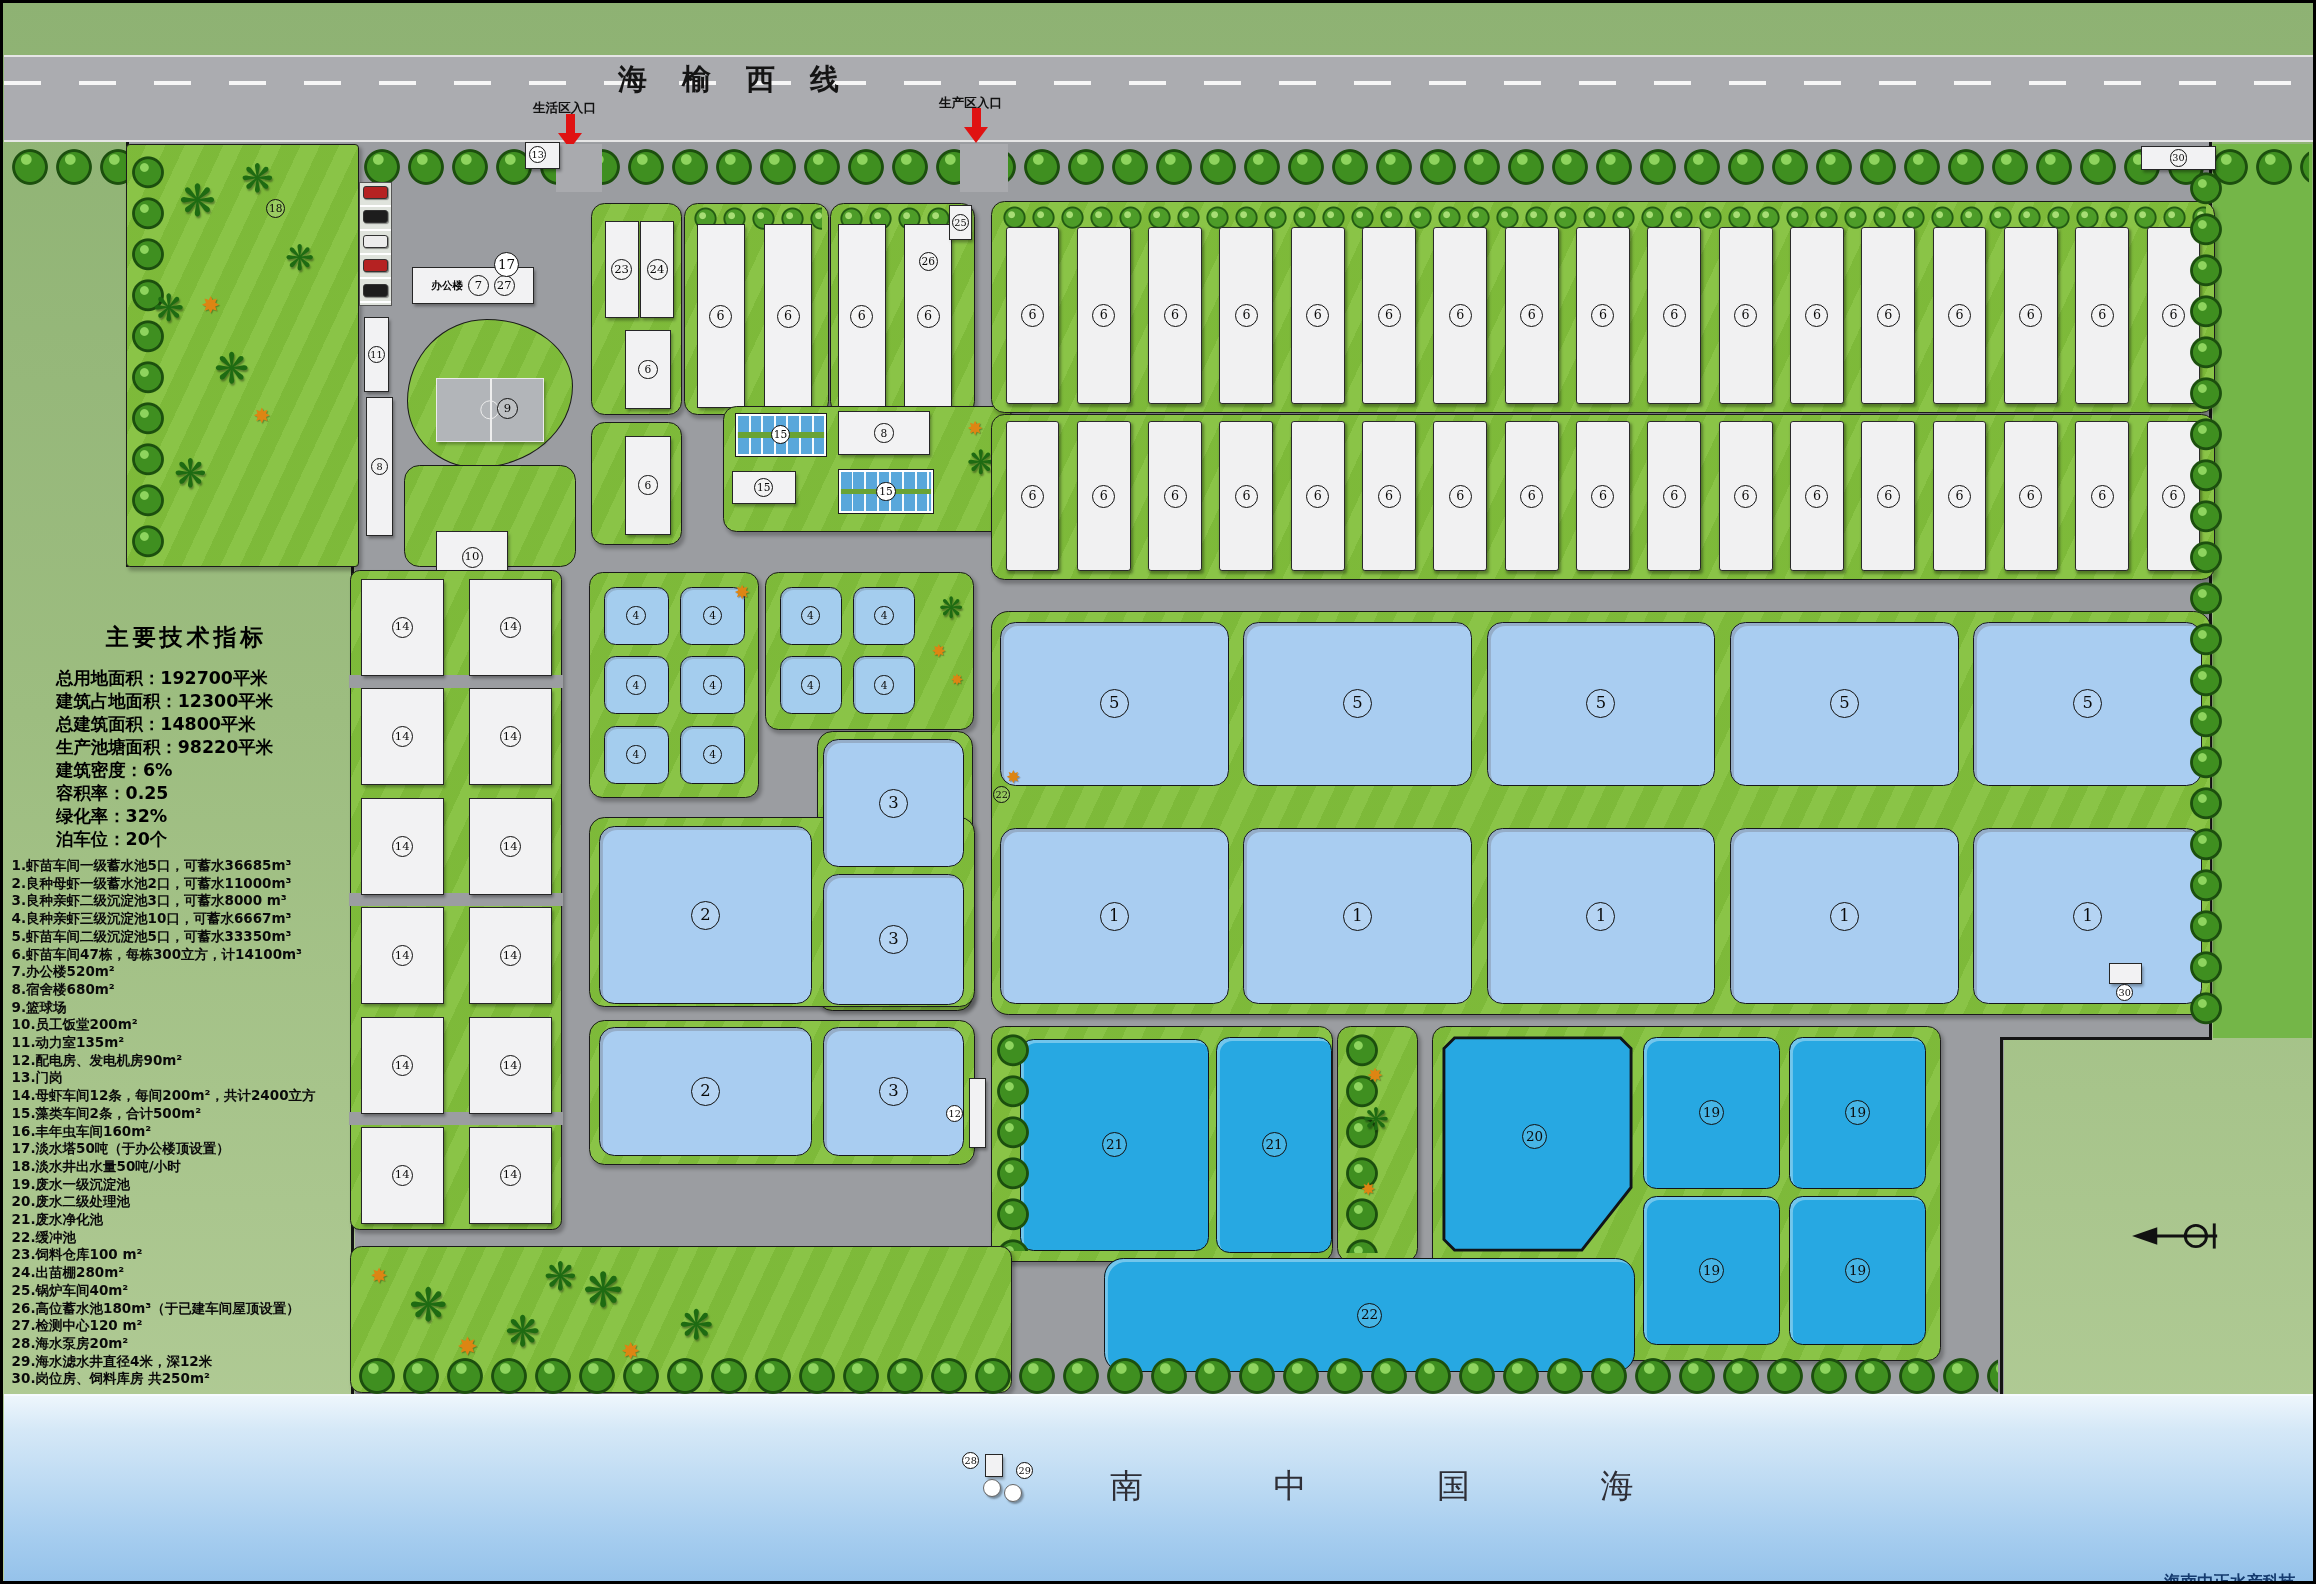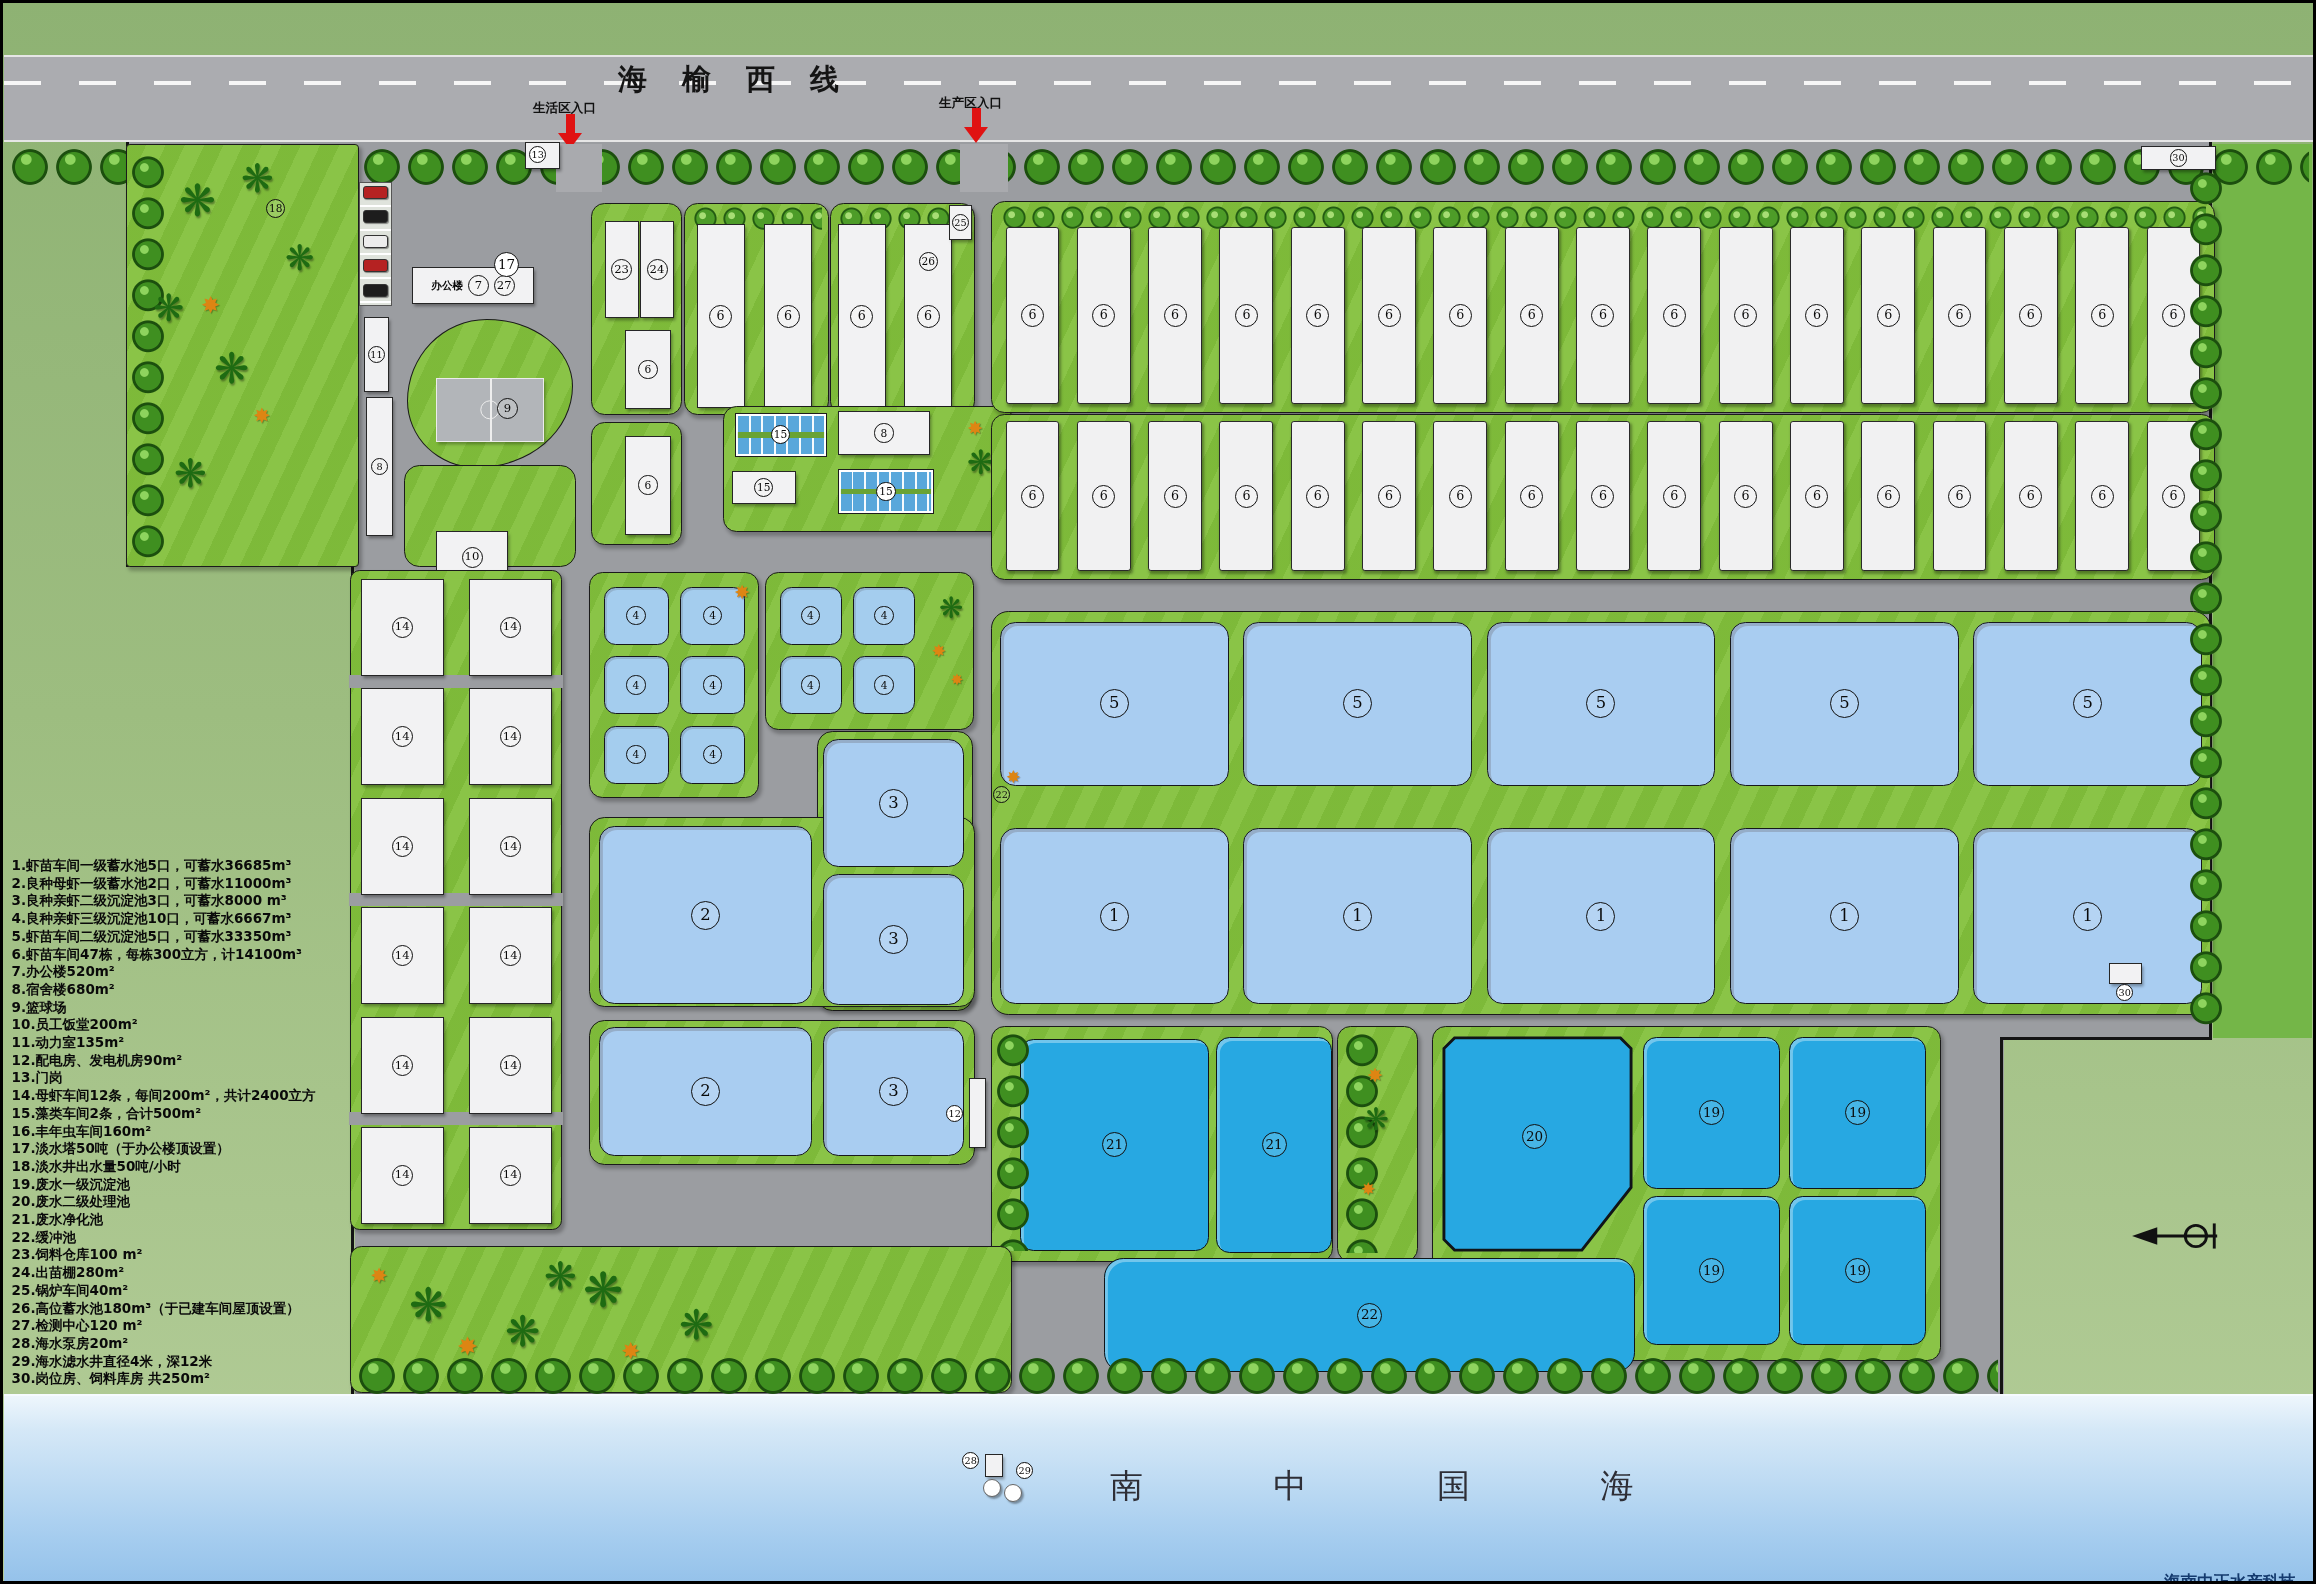--- a/index.html
+++ b/index.html
@@ -569,20 +569,33 @@
   <div class="wb" style="left:985px;top:1454px;width:16.4px;height:21px;"></div>
   <span class="num n18 abs white" style="left:1016px;top:1462px;text-align:center;">29</span>
   <div class="seacircle" style="left:983px;top:1479px;"></div>
   <div class="seacircle" style="left:1004px;top:1484px;"></div>
   <div class="sealabel" style="left:1110px;top:1464px;">南 中 国 海</div>
   <div class="logo">
     <div class="l1">海南中正水产科技</div>
     <div class="l2">www.hnzzsckj.com</div>
   </div>
 
+  <div class="indic">
+    <div class="ititle">主要技术指标</div>
+    <div class="ilines">
+        <div>总用地面积：192700平米</div>
+        <div>建筑占地面积：12300平米</div>
+        <div>总建筑面积：14800平米</div>
+        <div>生产池塘面积：98220平米</div>
+        <div>建筑密度：6%</div>
+        <div>容积率：0.25</div>
+        <div>绿化率：32%</div>
+        <div>泊车位：20个</div>
+      </div>
+  </div>
   <div class="legend">
       <div>1.虾苗车间一级蓄水池5口，可蓄水36685m³</div>
       <div>2.良种母虾一级蓄水池2口，可蓄水11000m³</div>
       <div>3.良种亲虾二级沉淀池3口，可蓄水8000 m³</div>
       <div>4.良种亲虾三级沉淀池10口，可蓄水6667m³</div>
       <div>5.虾苗车间二级沉淀池5口，可蓄水33350m³</div>
       <div>6.虾苗车间47栋，每栋300立方，计14100m³</div>
       <div>7.办公楼520m²</div>
       <div>8.宿舍楼680m²</div>
       <div>9.篮球场</div>

